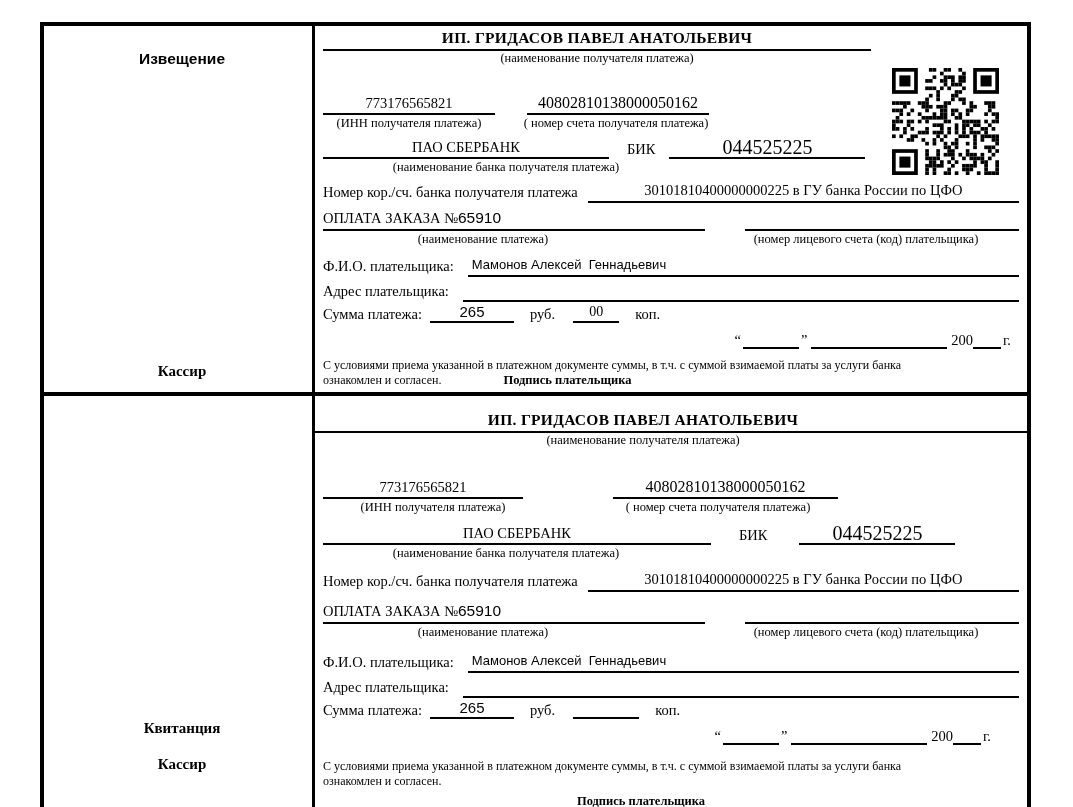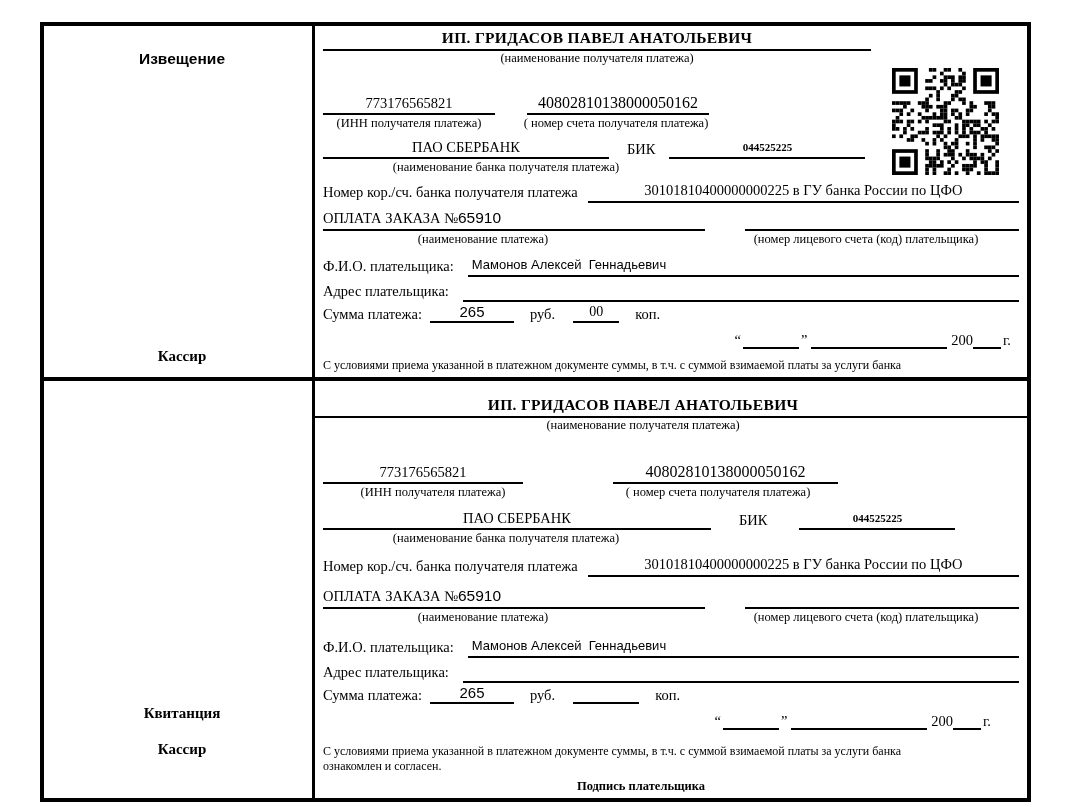--- a/index.html
+++ b/index.html
@@ -48,21 +48,21 @@
   .part2 .v-acc{width:225px;margin-left:90px;}
   .caps-row{margin-top:1px;}
   .c-inn{width:172px;white-space:nowrap;}
   .c-acc{width:230px;margin-left:6px;white-space:nowrap;}
   .part2 .c-inn{width:220px;}
   .part2 .c-acc{width:230px;margin-left:60px;}
 
   .bank-row{margin-top:6px;}
   .b-name{width:286px;font-size:14.5px;line-height:20px;}
   .b-bik{margin-left:18px;font-size:14.5px;line-height:20px;}
-  .b-bikv{width:196px;margin-left:14px;font-size:11px;line-height:20px;font-weight:bold;}
+  .b-bikv{width:196px;margin-left:14px;font-size:20px;line-height:20px;}
   .part2 .b-name{width:388px;}
   .part2 .b-bik{margin-left:28px;}
   .part2 .b-bikv{width:156px;margin-left:32px;}
   .c-bank{width:366px;white-space:nowrap;margin-top:1px;}
 
   .corr-row{margin-top:5px;}
   .corr-l{font-size:14.5px;line-height:21px;white-space:nowrap;}
   .corr-v{flex:1;margin-left:10px;font-size:14.5px;line-height:21px;white-space:nowrap;}
 
   .opl-row{margin-top:4px;}
@@ -455,20 +455,21 @@
           <div class="d-day ul"></div>
           <div class="dq">”</div>
           <div class="d-month ul"></div>
           <div class="d-year">200</div>
           <div class="d-yy ul"></div>
           <div class="d-g">г.</div>
         </div>
 
         <div class="agree">
           <div>С условиями приема указанной в платежном документе суммы, в т.ч. с суммой взимаемой платы за услуги банка</div>
+          <div><span>ознакомлен и согласен.</span><span class="sig-inline">Подпись плательщика</span></div>
         </div>
       </div>
     </section>
 
     <section class="part part2">
       <div class="stubcol">
         <div class="stub-title s2-title">Квитанция</div>
         <div class="stub-title s2-cashier">Кассир</div>
       </div>
       <div class="content">

